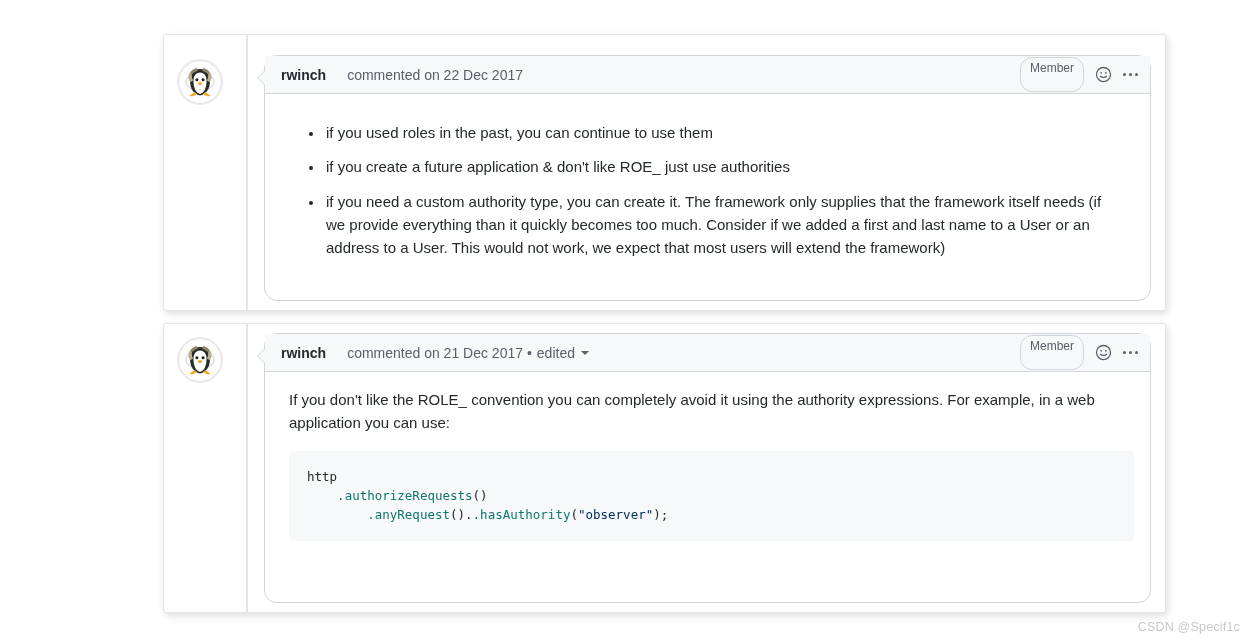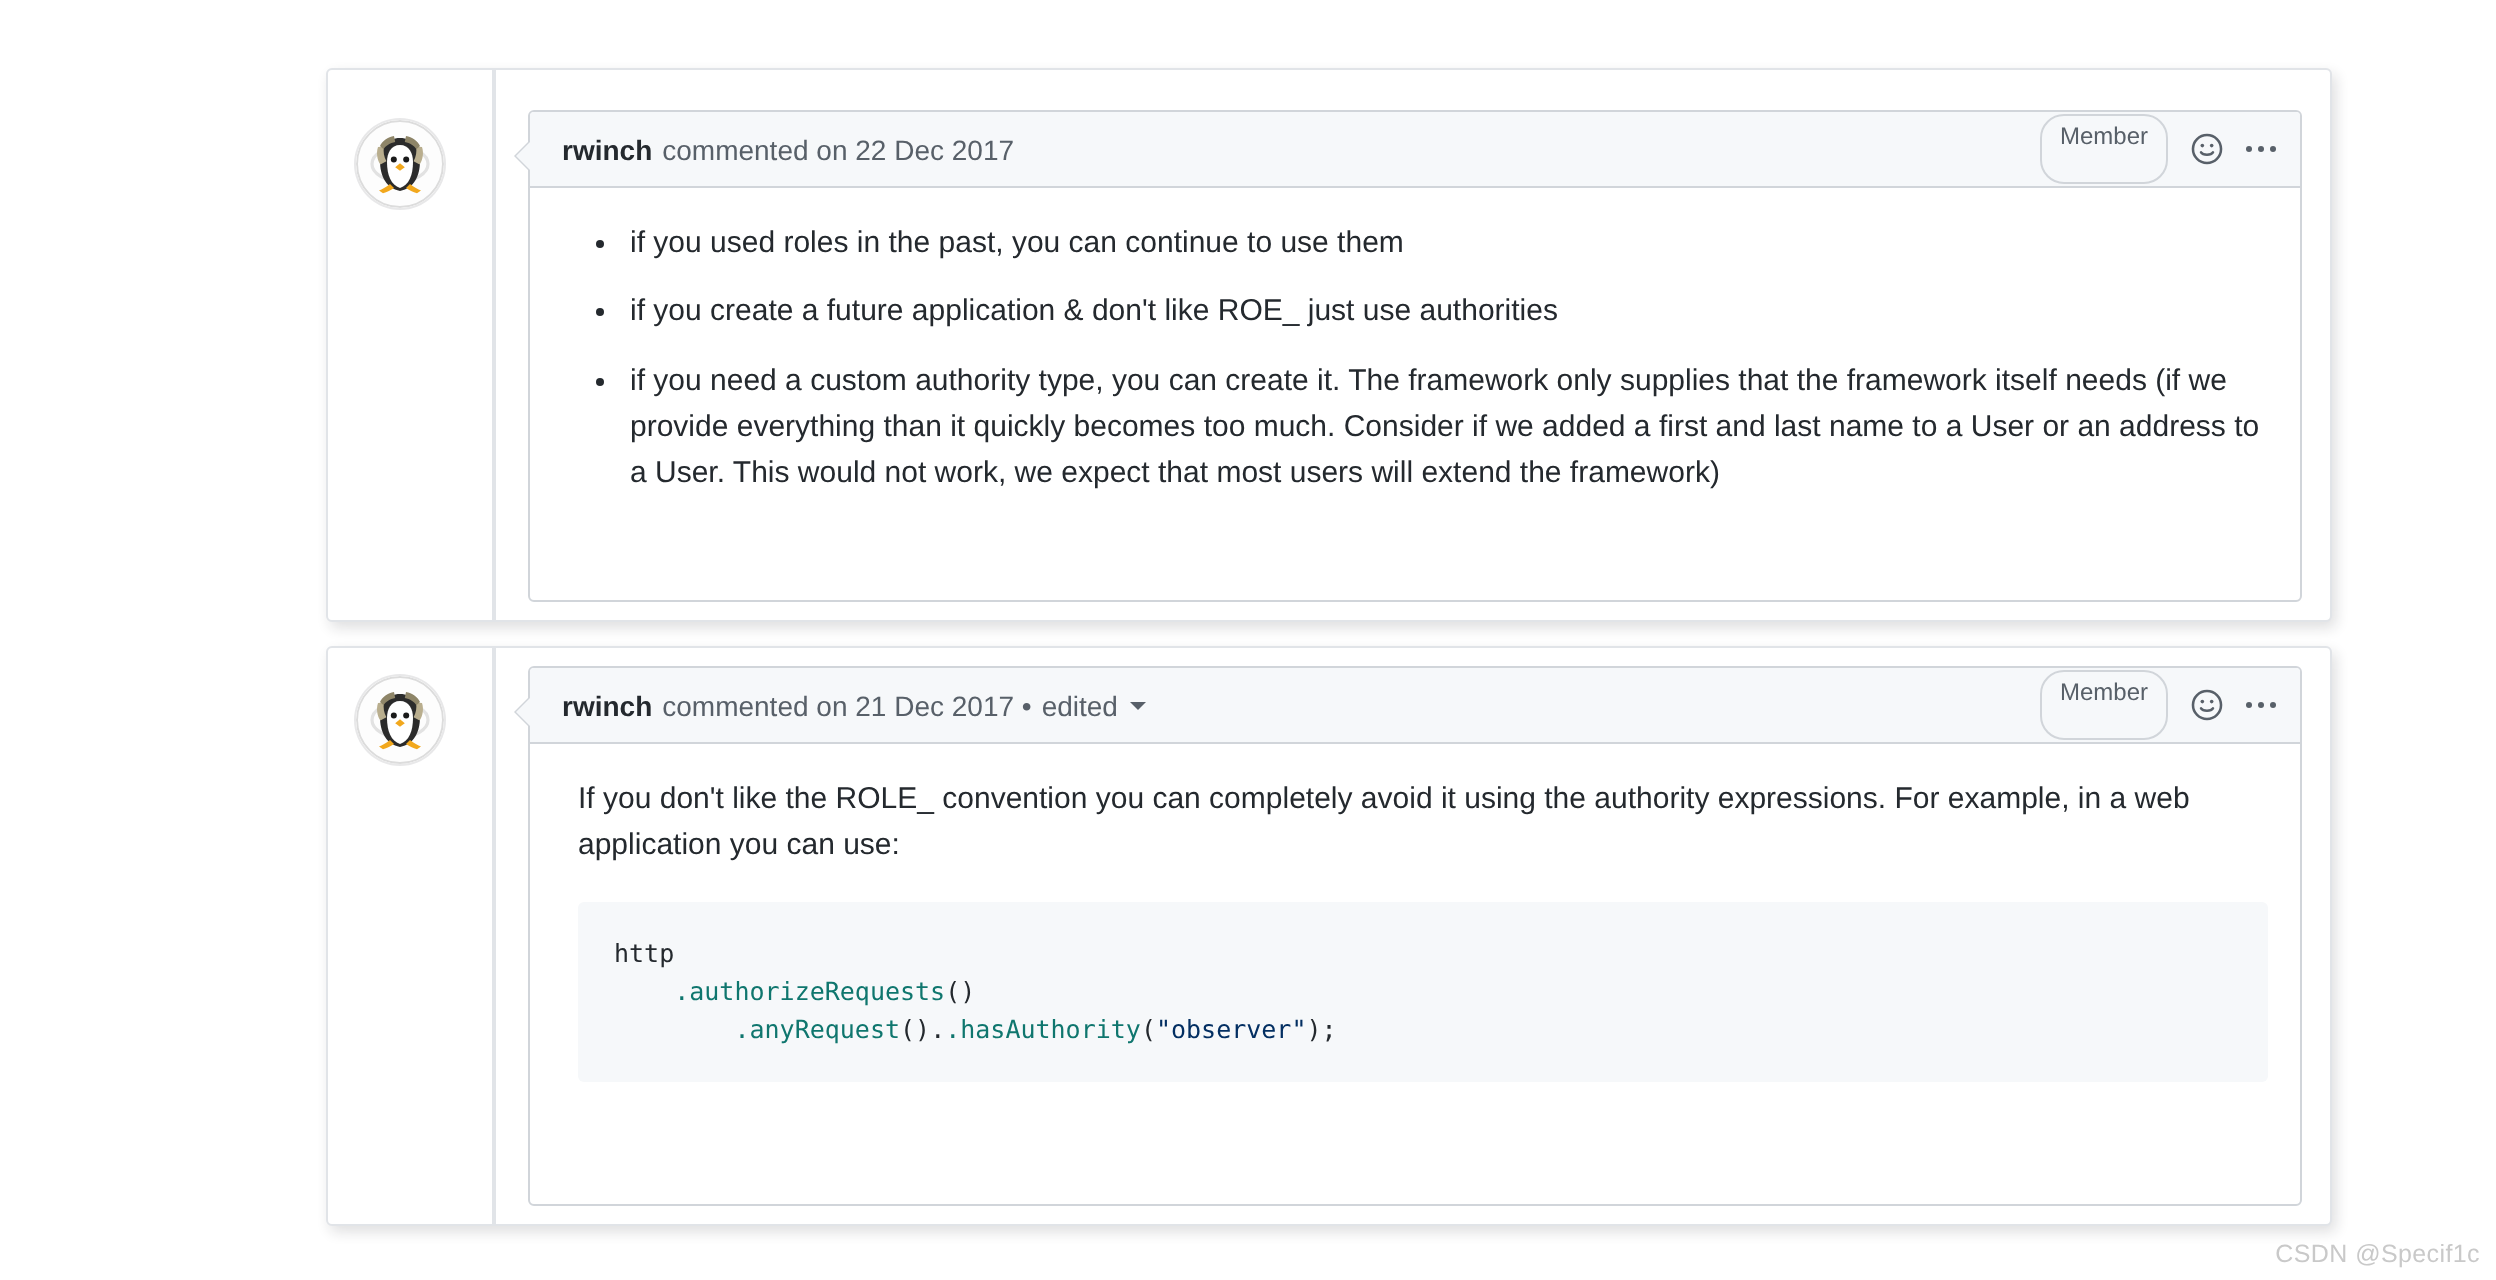--- a/index.html
+++ b/index.html
@@ -61,21 +61,21 @@
   #card-1 .avatar { top: 25px; }
   #card-2 .avatar { top: 14px; }
   .avatar svg { display: block; width: 44px; height: 44px; }
 
   
   .comment {
     position: absolute;
     left: 100px;
     right: 14px;
     border: 1px solid #d1d5da;
-    border-radius: 3px;
+    border-radius: 13px;
     background: #ffffff;
     box-sizing: border-box;
   }
   #card-1 .comment { top: 20px; bottom: 9px; }
   #card-2 .comment { top: 9px;  bottom: 9px; }
 
   
   .comment::before {
     content: "";
     position: absolute;
@@ -109,21 +109,21 @@
   }
 
   .author {
     font-weight: bold;
     color: #24292e;
     font-size: 14px;
   }
   .meta {
     color: #586069;
     font-size: 14px;
-    margin-left: 5px;
+    margin-left: 21px;
     white-space: nowrap;
   }
   .edited-wrap {
     display: inline-flex;
     align-items: center;
     color: #586069;
     font-size: 14px;
     margin-left: 5px;
   }
   .caret {
@@ -176,21 +176,21 @@
     padding: 16px 16px 14px 24px;
     font-size: 15px;
     line-height: 1.55;
     color: #24292e;
   }
   .comment-body p { margin: 0 0 14px 0; }
   .comment-body p:last-child { margin-bottom: 0; }
   .mention { font-weight: bold; color: #24292e; }
 
   ul.bullets {
-    margin: 0;
+    margin: 11px;
     padding-left: 24px;
     list-style: disc;
   }
   ul.bullets li {
     margin: 0 0 11px 0;
     padding-left: 2px;
   }
   ul.bullets li:last-child { margin-bottom: 0; }
   ul.bullets li::marker { font-size: 13px; }
 

